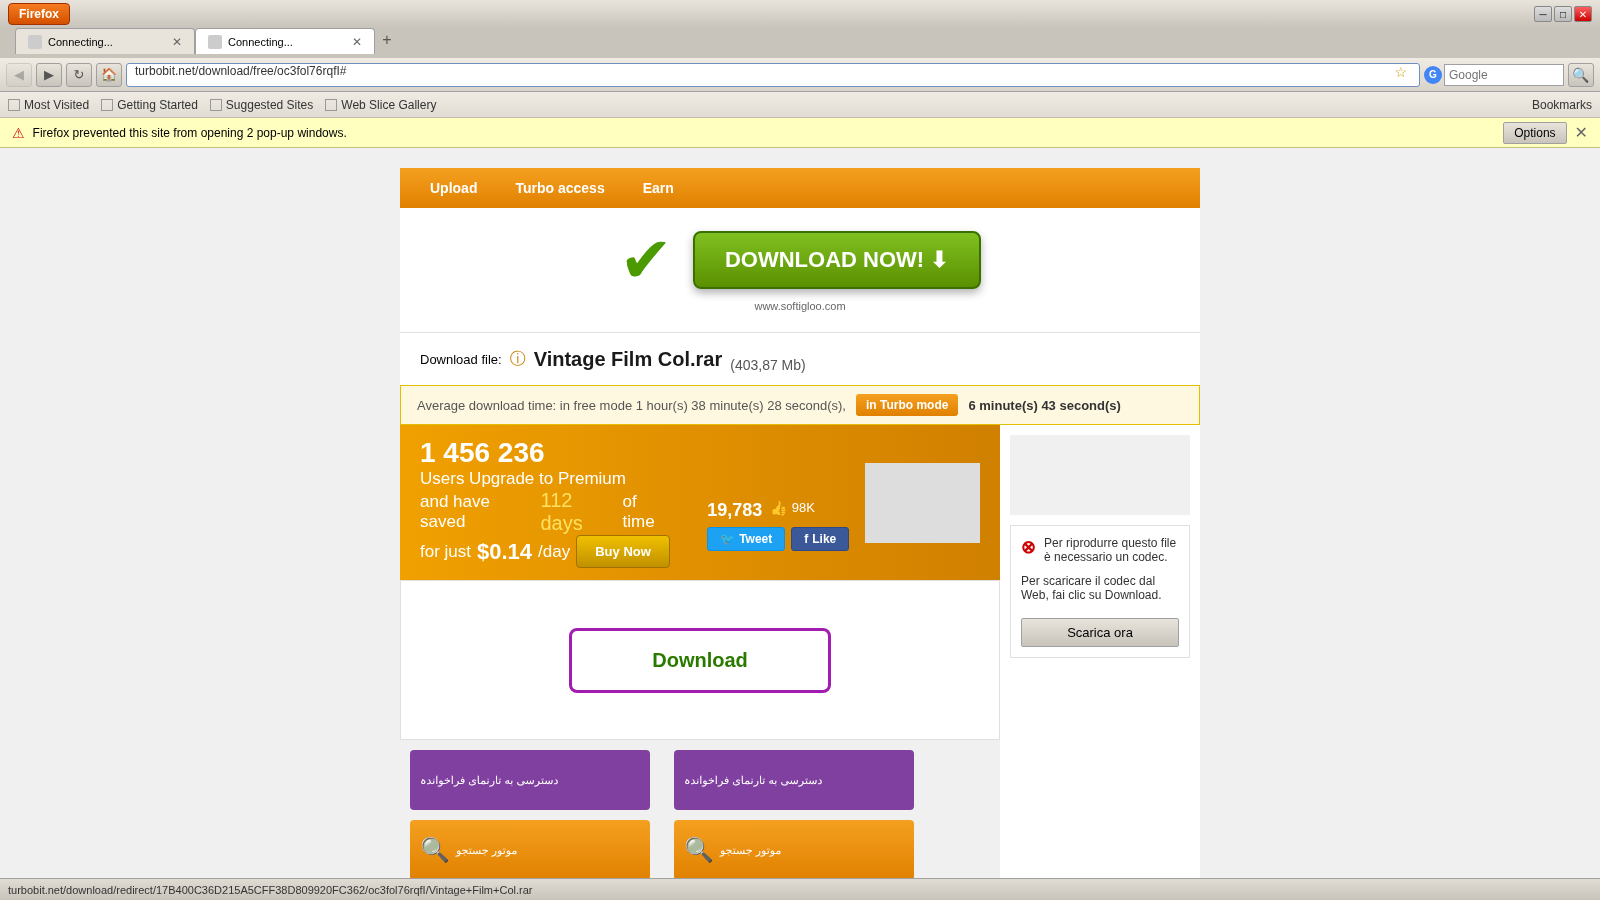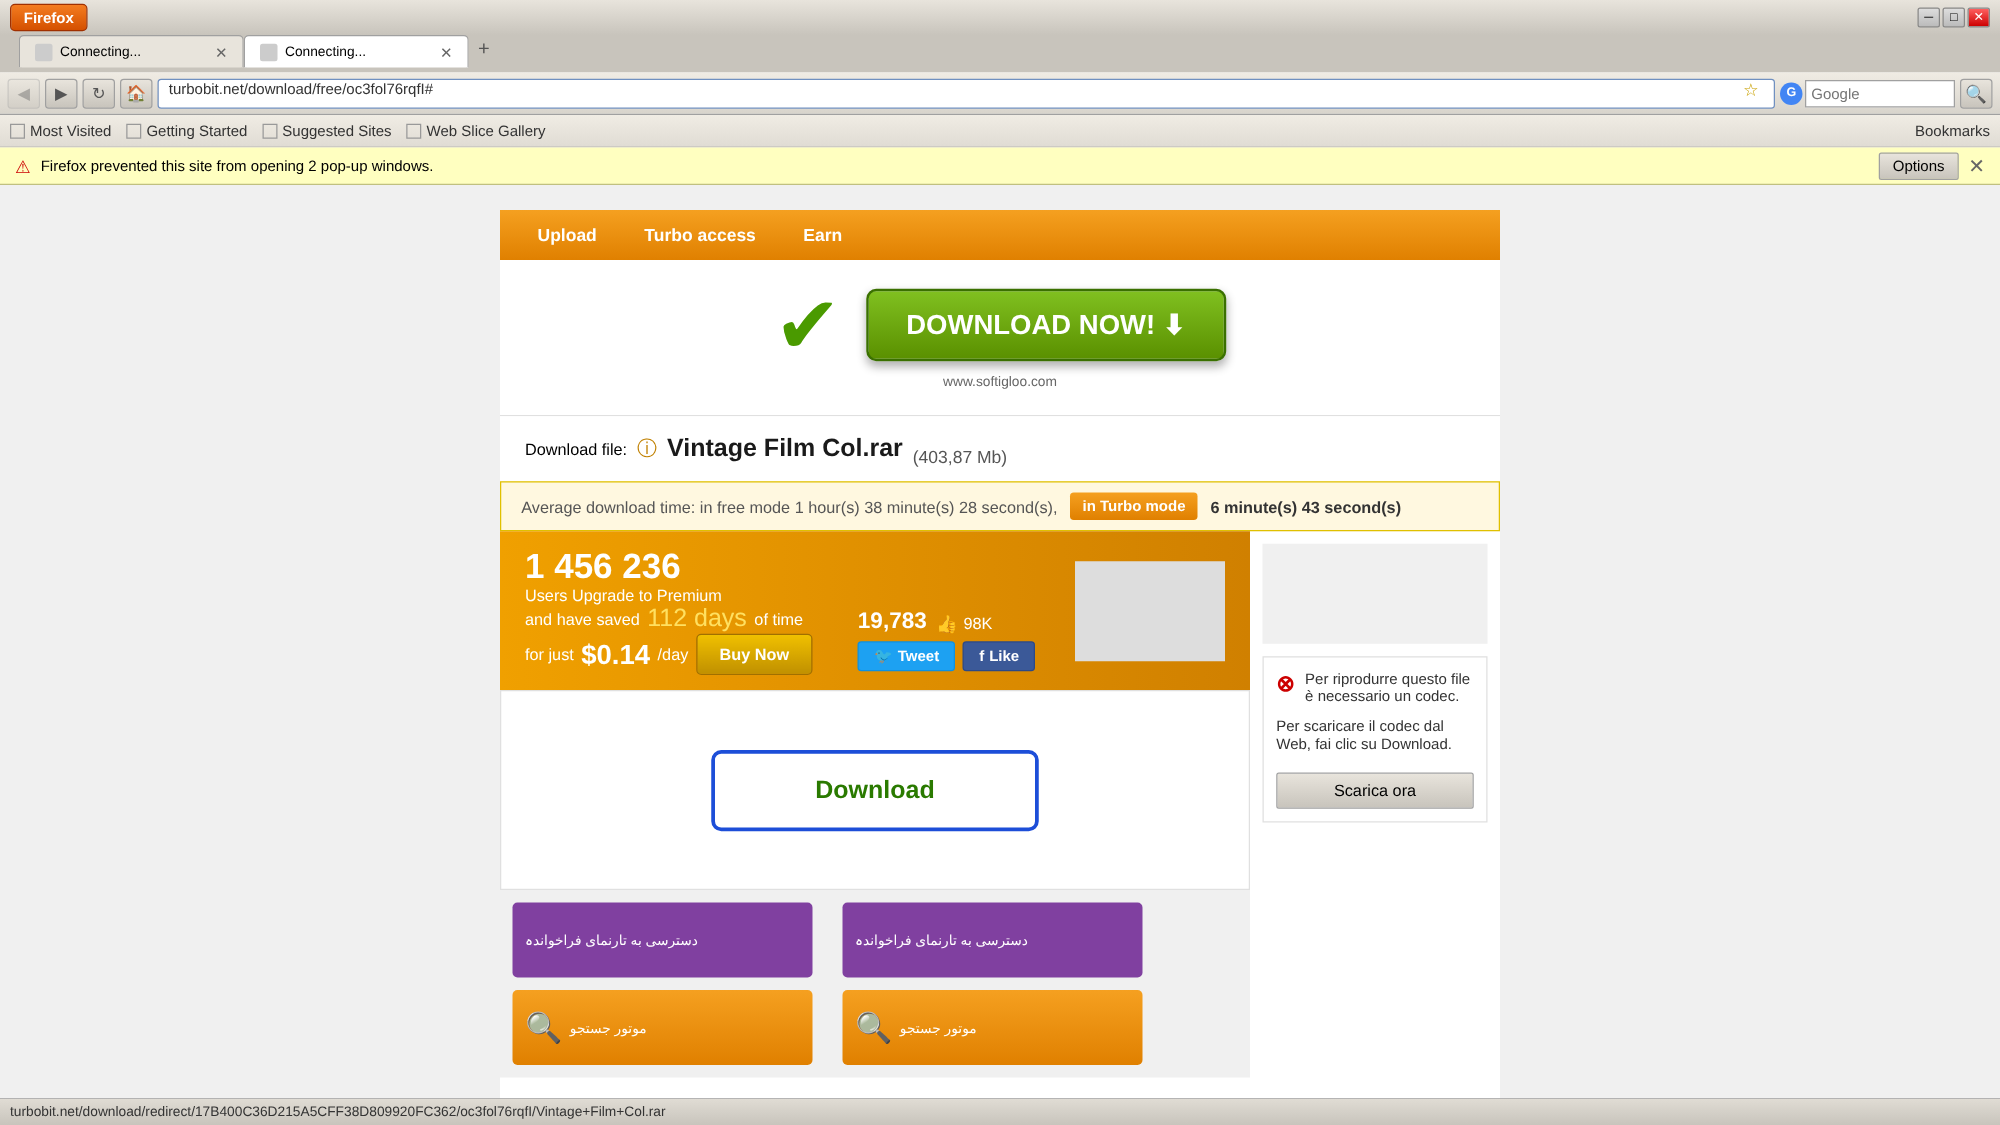--- a/index.html
+++ b/index.html
@@ -47,33 +47,33 @@
     .softigloo { font-size: 11px; color: #666; }
     .file-name { font-size: 20px; font-weight: bold; color: #1a1a1a; }
     .file-size { font-size: 14px; color: #555; margin-top: 12px; }
     .speed-bar { background: #fff8e0; border: 1px solid #e0c000; padding: 8px 16px; display: flex; align-items: center; gap: 10px; font-size: 13px; color: #555; }
     .turbo-badge { background: linear-gradient(to bottom, #f5a020, #e08000); color: white; padding: 4px 10px; border-radius: 3px; font-size: 12px; font-weight: bold; }
     .turbo-time { color: #333; font-weight: bold; font-size: 13px; }
 
     
     .promo-section { background: linear-gradient(to right, #f0a000, #d08000); padding: 12px 20px; display: flex; align-items: center; gap: 16px; }
     .promo-count { font-size: 28px; font-weight: bold; color: white; }
-    .promo-text { color: white; font-size: 13px; }
+    .promo-text { color: white; font-size: 17px; }
     .promo-days { font-size: 20px; font-weight: normal; color: #ffe060; }
     .promo-price { font-size: 22px; font-weight: bold; color: white; }
     .buy-now-btn { background: linear-gradient(to bottom, #f0c000, #c09000); color: white; font-weight: bold; padding: 8px 18px; border-radius: 4px; border: 1px solid #a07000; cursor: pointer; font-size: 13px; }
     .social-count { font-size: 18px; font-weight: bold; color: white; }
     .social-btn { padding: 4px 12px; border-radius: 3px; font-size: 12px; font-weight: bold; cursor: pointer; display: flex; align-items: center; gap: 4px; }
     .tweet-btn { background: #1da1f2; color: white; border: 1px solid #0d91e2; }
     .like-btn { background: #3b5998; color: white; border: 1px solid #2b4988; }
     .social-row { display: flex; gap: 6px; }
 
     
     .download-area { background: white; border: 1px solid #e0e0e0; margin: 0; padding: 40px 20px; display: flex; justify-content: center; align-items: center; min-height: 160px; }
-    .download-link-btn { border: 3px solid #1d4ed8; color: #2a7a00; font-size: 20px; font-weight: bold; padding: 18px 80px; border-radius: 8px; cursor: pointer; background: white; }
+    .download-link-btn { border: 3px solid #a21caf; color: #2a7a00; font-size: 20px; font-weight: bold; padding: 18px 80px; border-radius: 8px; cursor: pointer; background: white; }
 
     
     .page-layout { display: flex; gap: 0; }
     .content-area { flex: 1; }
     .sidebar { width: 200px; padding: 10px; }
     .codec-box { border: 1px solid #e0e0e0; padding: 10px; font-size: 12px; color: #333; margin-top: 10px; }
     .codec-error { display: flex; align-items: flex-start; gap: 8px; margin-bottom: 10px; }
     .scarica-btn { background: linear-gradient(to bottom, #e8e4dc, #c8c4bc); border: 1px solid #a0a0a0; padding: 6px 8px; font-size: 13px; cursor: pointer; border-radius: 2px; width: 100%; margin-top: 8px; }
 
     
@@ -218,21 +218,21 @@
               <span class="promo-text">of time</span>
             </div>
             <div style="display: flex; align-items: center; gap: 6px;">
               <span class="promo-text">for just</span>
               <span class="promo-price">$0.14</span>
               <span class="promo-text">/day</span>
               <button class="buy-now-btn">Buy Now</button>
             </div>
           </div>
           <div style="margin-left: 20px;">
-            <div style="display: flex; align-items: flex-end; gap: 8px; margin-bottom: 6px; margin-top: 45px;">
+            <div style="display: flex; align-items: flex-start; gap: 8px; margin-bottom: 6px; margin-top: 45px;">
               <span class="social-count">19,783</span>
               <div style="display: flex; align-items: center; gap: 4px;">
                 <span class="thumb-icon">👍</span>
                 <span style="color: white; font-size: 13px;">98K</span>
               </div>
             </div>
             <div class="social-row">
               <button class="social-btn tweet-btn">
                 <span>🐦</span>
                 <span>Tweet</span>

